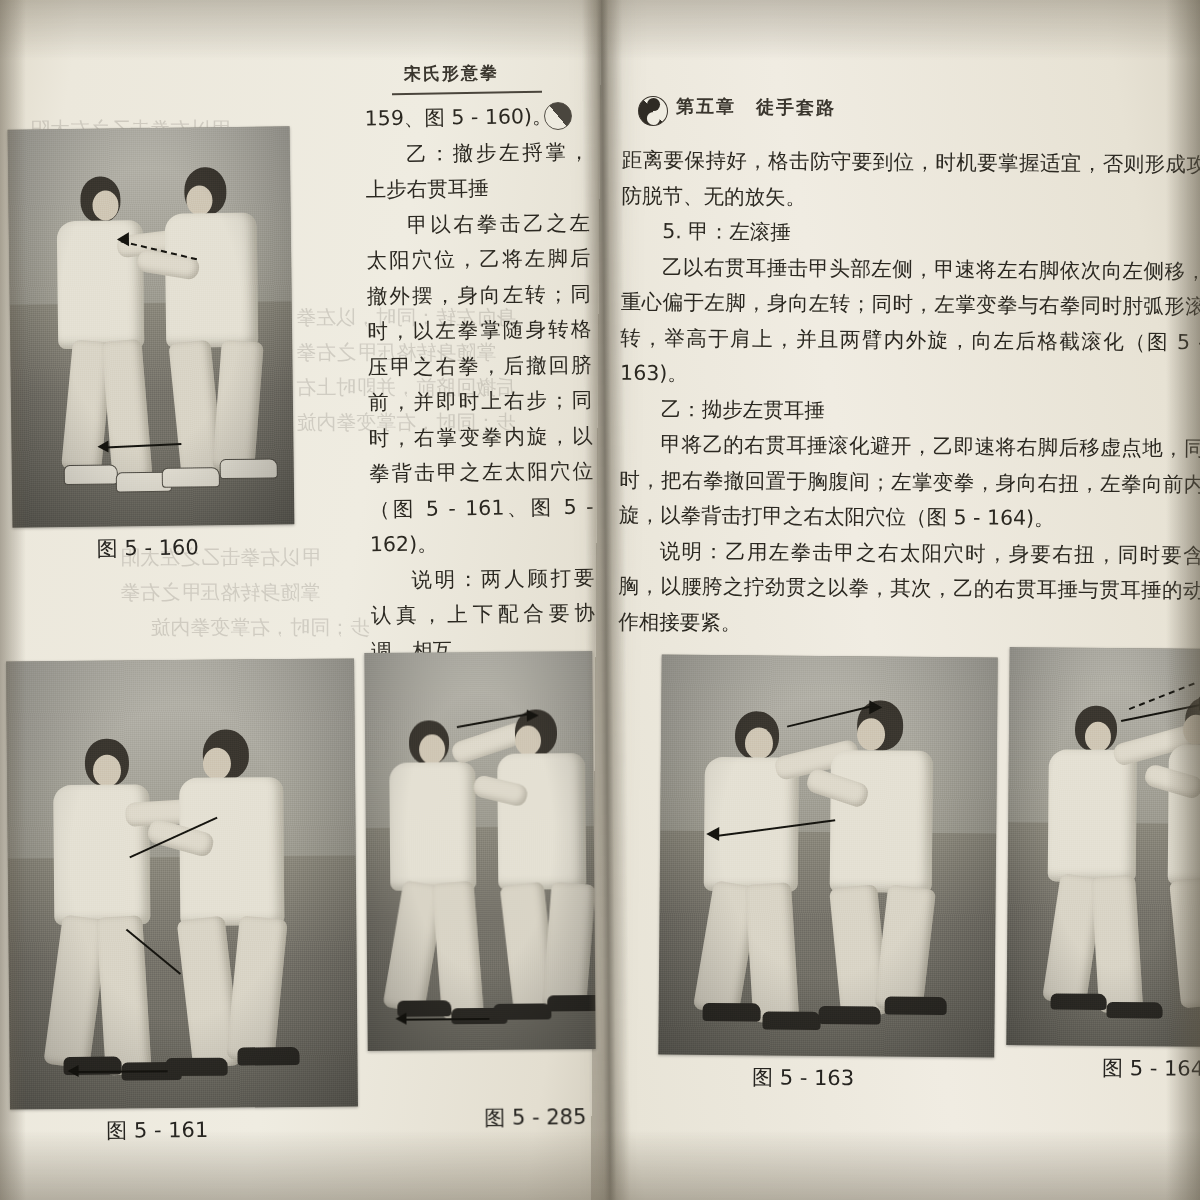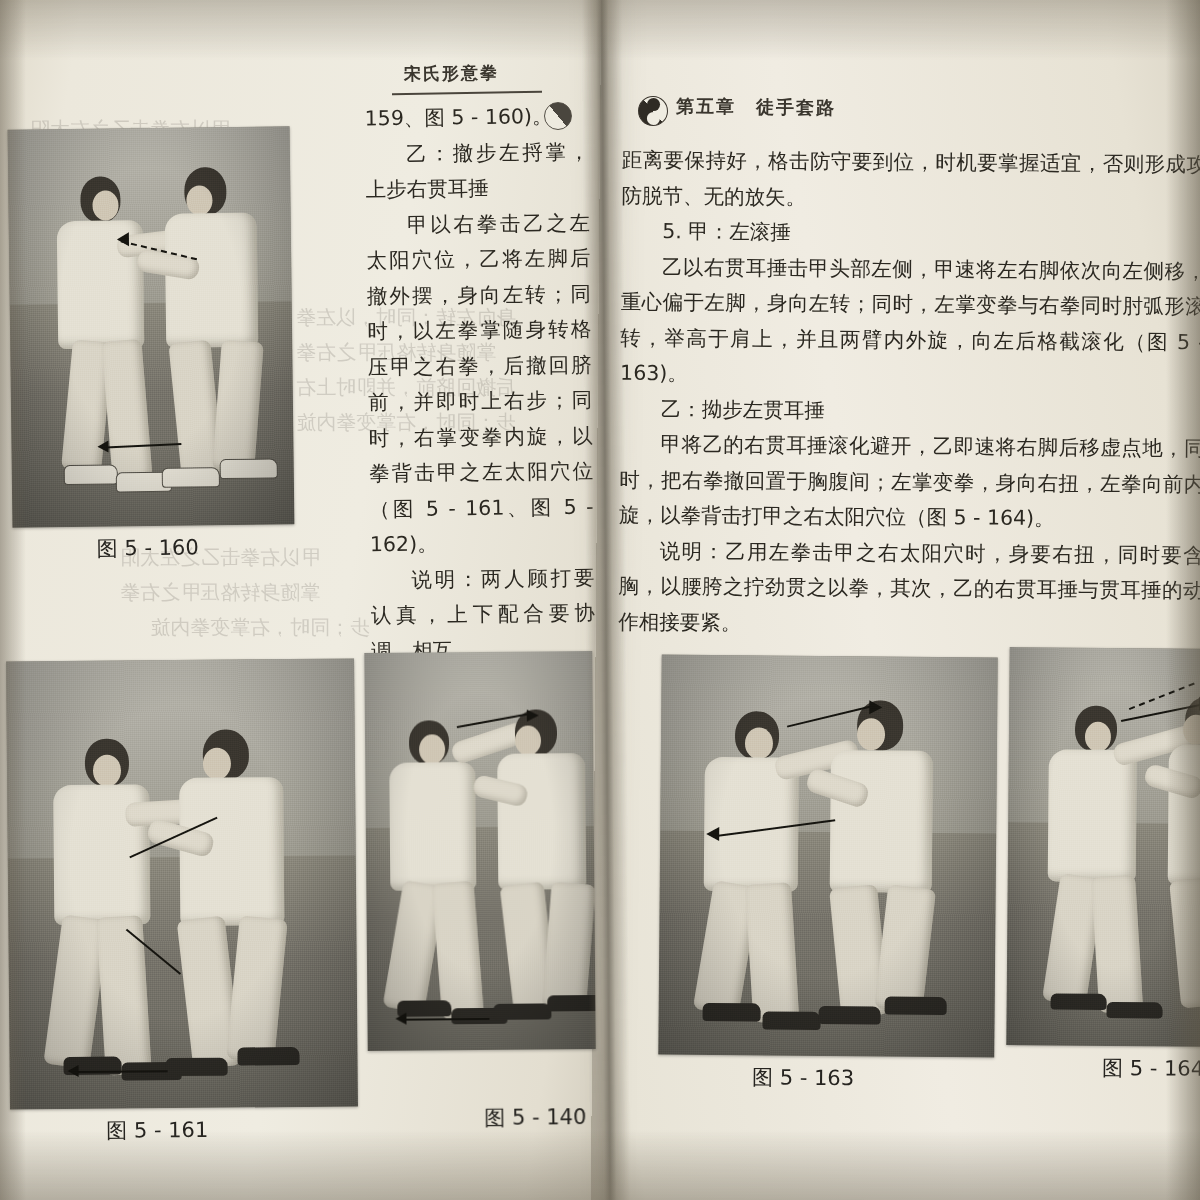--- a/index.html
+++ b/index.html
@@ -389,21 +389,21 @@
         <div class="shoe" style="left:126px; top:352px; width:58px; height:16px;"></div>
         <div class="shoe" style="left:180px; top:344px; width:58px; height:16px;"></div>
       </div>
       <div class="solidline" style="left:92px; top:74px; width:74px; transform:rotate(-10deg);"></div>
       <div class="arrowhead" style="left:162px; top:58px; border-width:6px 0 6px 12px; border-color:transparent transparent transparent #15140f;"></div>
       <div class="solidline" style="left:36px; top:366px; width:86px;"></div>
       <div class="arrowhead" style="left:28px; top:360px; border-width:6px 11px 6px 0; border-color:transparent #15140f transparent transparent;"></div>
       <div class="grain"></div>
       <div class="vig"></div>
     </div>
-    <div class="figcaption" style="left:116px; top:452px;">图 5 - 140</div>
+    <div class="figcaption" style="left:116px; top:452px;">图 5 - 285</div>
   </div>
 
   <div class="yinyang"></div>
   <div class="page-header header-right">第五章　徒手套路</div>
 
   <div class="textcol col-right">
     <p>距离要保持好，格击防守要到位，时机要掌握适宜，否则形成攻防脱节、无的放矢。</p>
     <p class="indent2">5. 甲：左滚捶</p>
     <p class="indent2">乙以右贯耳捶击甲头部左侧，甲速将左右脚依次向左侧移，重心偏于左脚，身向左转；同时，左掌变拳与右拳同时肘弧形滚转，举高于肩上，并且两臂内外旋，向左后格截滚化（图 5 - 163)。</p>
     <p class="indent2">乙：拗步左贯耳捶</p>

